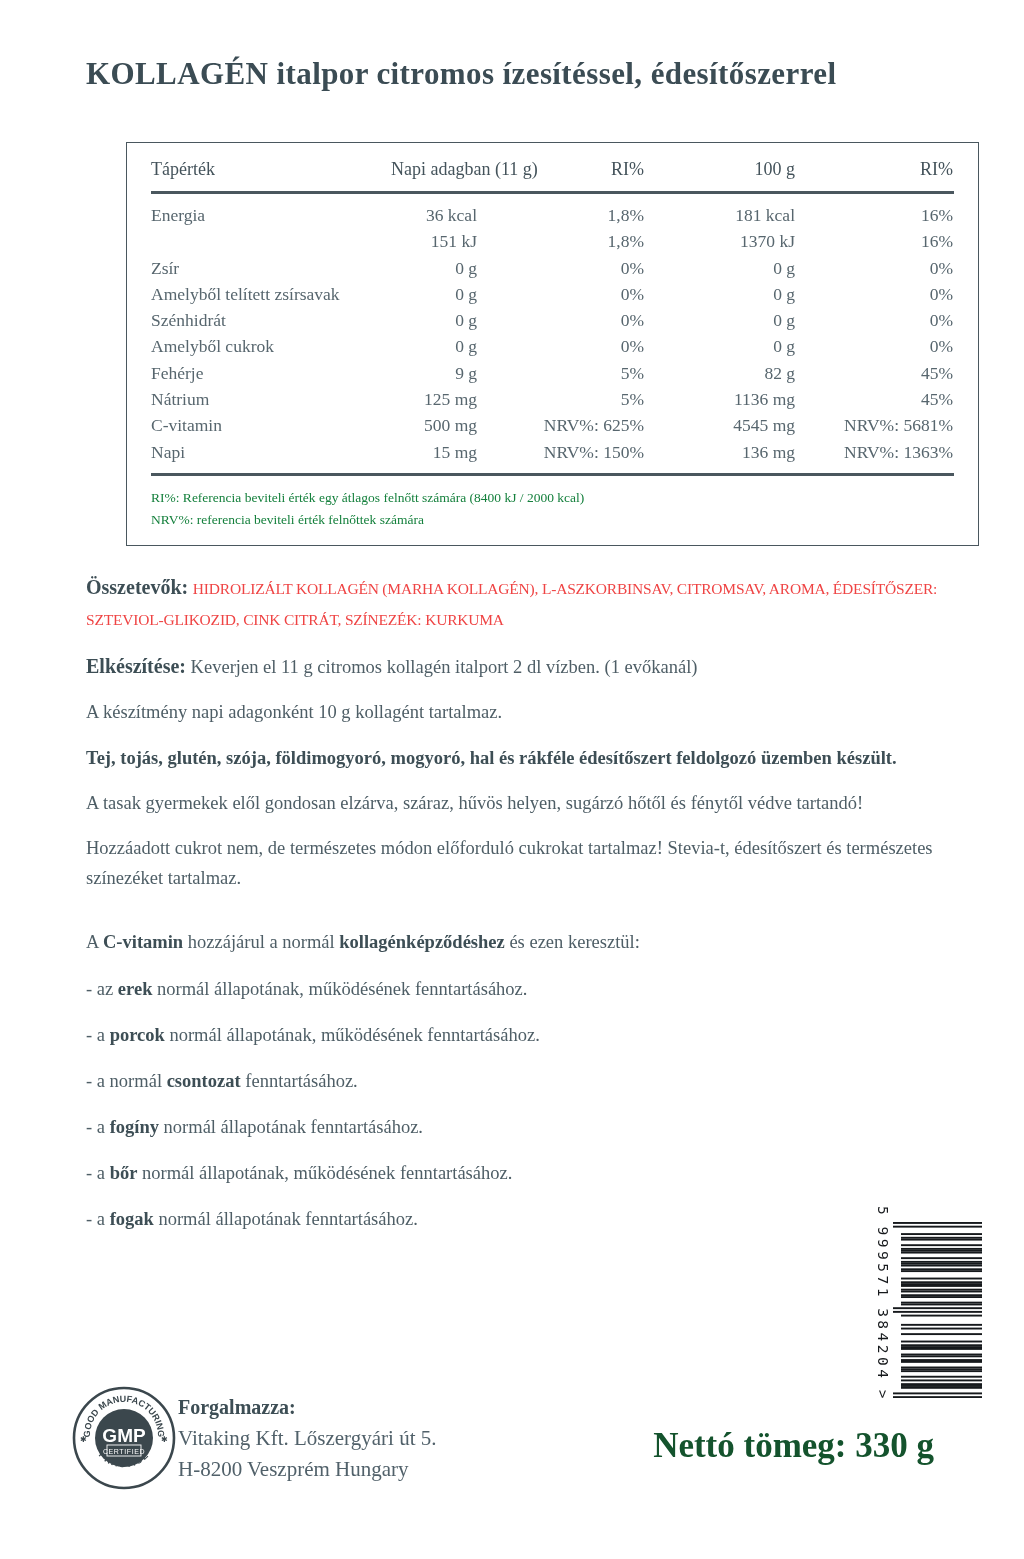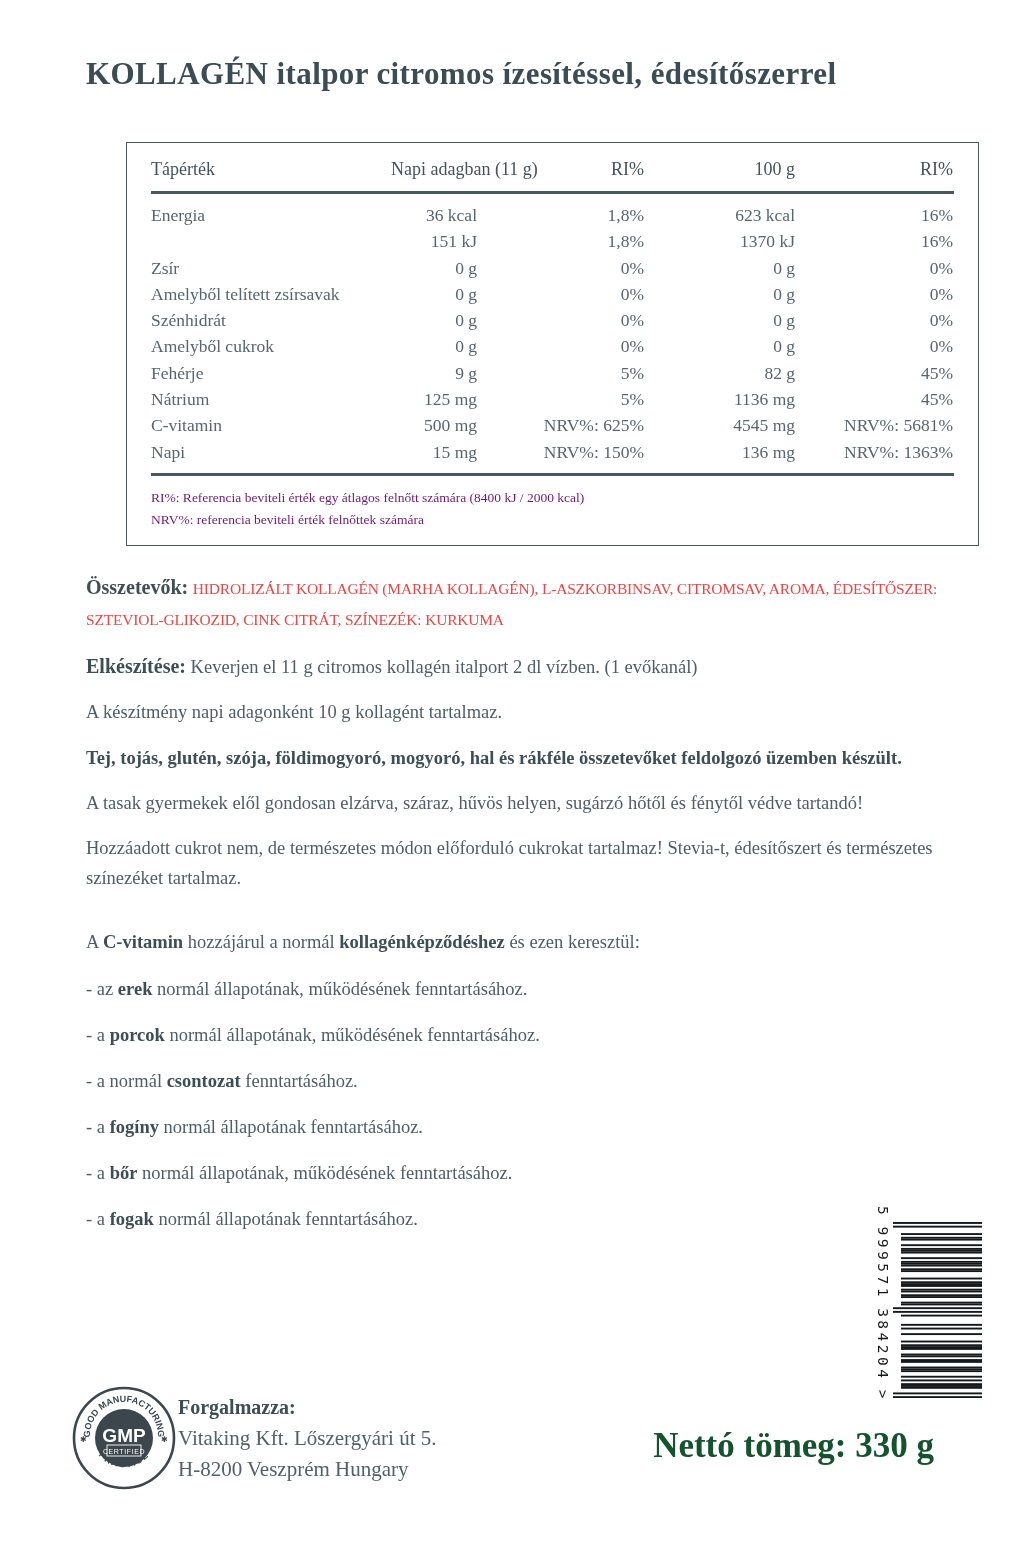--- a/index.html
+++ b/index.html
@@ -23,21 +23,21 @@
     color:#57666e;
   }
   .nrow { display:grid; grid-template-columns:240px 86px 167px 151px 158px; }
   .nrow > div { white-space:nowrap; }
   .nrow > div:first-child { text-align:left; }
   .nrow > div:not(:first-child) { text-align:right; }
   .nhead { font-size:18px; font-weight:normal; color:#44535b; }
   .nrule-thick { border:none; border-top:3.5px solid #4a575e; margin:11px 0 8px 0; }
   .nrule-mid   { border:none; border-top:3px solid #4a575e; margin:8px 0 0 0; }
   .nbody .nrow { line-height:26.3px; font-size:17.5px; }
-  .nfoot { margin-top:11px; font-size:13.5px; line-height:22px; color:#701a75; }
+  .nfoot { margin-top:11px; font-size:13.5px; line-height:22px; color:#15803d; }
 
   
   .sec { font-size:18.5px; line-height:30px; color:#4e5e66; }
   .b   { font-weight:bold; color:#3d4e55; }
   .caps {
     font-family:Liberation Serif, serif; font-size:15.5px;
     letter-spacing:-0.2px; color:#ef4444;
   }
   p.ing   { margin:26px 0 0 0; }
   p.prep  { margin:16px 0 0 0; }
@@ -85,21 +85,21 @@
         <div>RI%</div>
         <div>100 g</div>
         <div>RI%</div>
       </div>
       <hr class="nrule-thick">
       <div class="nbody">
         <div class="nrow">
           <div>Energia</div>
             <div>36 kcal</div>
             <div>1,8%</div>
-            <div>623 kcal</div>
+            <div>181 kcal</div>
             <div>16%</div>
         </div>
         <div class="nrow">
           <div></div>
             <div>151 kJ</div>
             <div>1,8%</div>
             <div>1370 kJ</div>
             <div>16%</div>
         </div>
         <div class="nrow">
@@ -165,21 +165,21 @@
         <div>NRV%: referencia beviteli érték felnőttek számára</div>
       </div>
     </div>
 
     <p class="sec ing"><span class="b" style="font-size:20px">Összetevők:</span> <span class="caps">HIDROLIZÁLT KOLLAGÉN (MARHA KOLLAGÉN), L-ASZKORBINSAV, CITROMSAV, AROMA, ÉDESÍTŐSZER: SZTEVIOL-GLIKOZID, CINK CITRÁT, SZÍNEZÉK: KURKUMA</span></p>
 
     <p class="sec prep"><span class="b" style="font-size:20px">Elkészítése:</span><span> Keverjen el 11 g citromos kollagén italport 2 dl vízben. (1 evőkanál)</span></p>
 
     <p class="sec plain">A készítmény napi adagonként 10 g kollagént tartalmaz.</p>
 
-    <p class="sec allergen">Tej, tojás, glutén, szója, földimogyoró, mogyoró, hal és rákféle összetevőket feldolgozó üzem­ben készült.</p>
+    <p class="sec allergen">Tej, tojás, glutén, szója, földimogyoró, mogyoró, hal és rákféle édesítőszert feldolgozó üzem­ben készült.</p>
 
 
     <p class="sec plain">A tasak gyermekek elől gondosan elzárva, száraz, hűvös helyen, sugárzó hőtől és fénytől védve tartandó!</p>
 
     <p class="sec plain">Hozzáadott cukrot nem, de természetes módon előforduló cukrokat tartalmaz! Stevia-t, édesítőszert és természetes színezéket tartalmaz.</p>
 
     <p class="sec claim-intro"><span>A </span><span class="b">C-vitamin</span><span> hozzájárul a normál </span><span class="b">kollagénképződéshez</span><span> és ezen keresztül:</span></p>
 
     <p class="sec claim-item"><span>- az </span><span class="b">erek</span><span> normál állapotának, működésének fenntartásához.</span></p>
     <p class="sec claim-item"><span>- a </span><span class="b">porcok</span><span> normál állapotának, működésének fenntartásához.</span></p>

